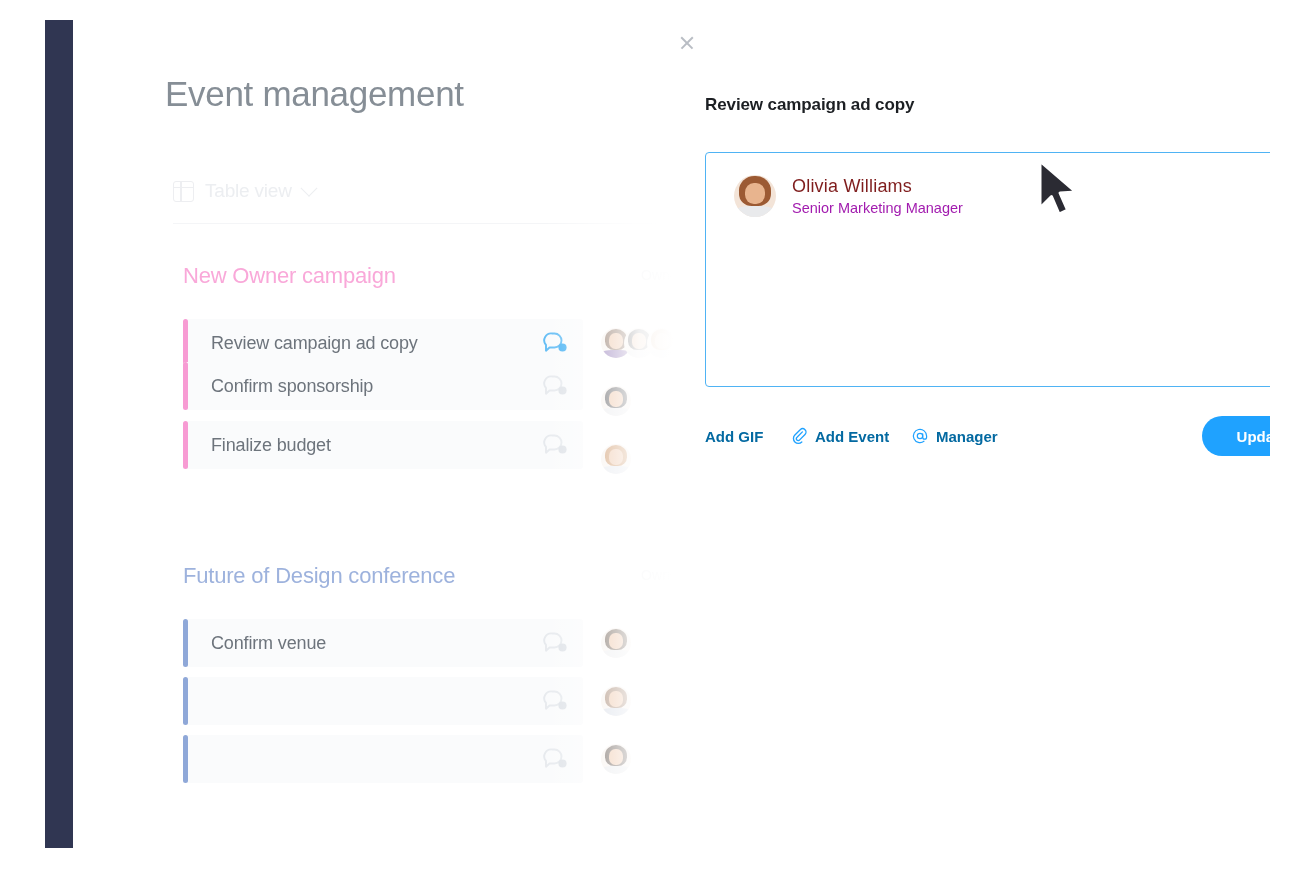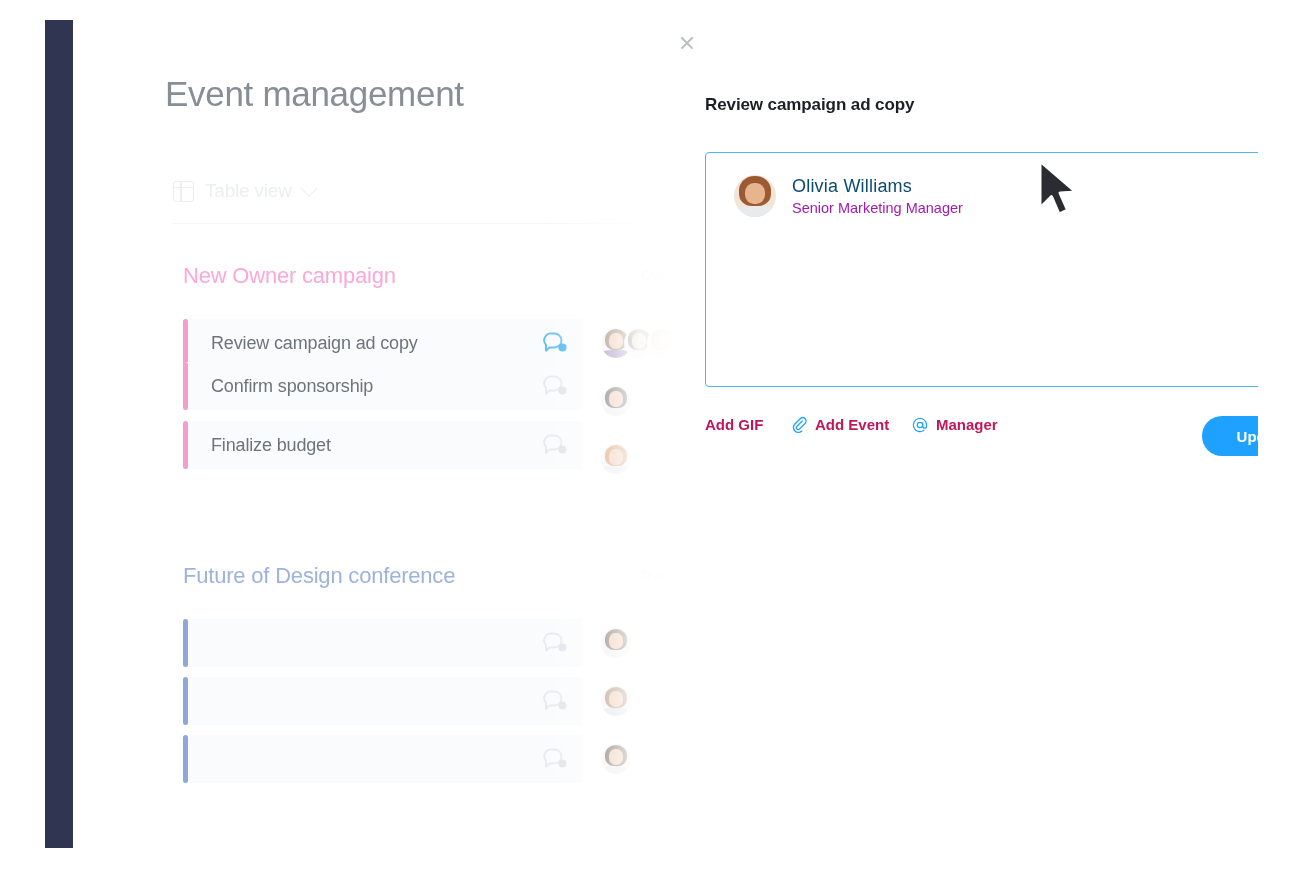--- a/index.html
+++ b/index.html
@@ -18,20 +18,21 @@
 
   
   #app-window {
     position: absolute;
     left: 45px;
     top: 20px;
     width: 1213px;
     height: 828px;
     background: #ffffff;
     overflow: hidden;
+    padding-left: 12px;
   }
 
   
   #nav-rail {
     position: absolute;
     left: 0;
     top: 0;
     width: 28px;
     height: 828px;
     background: #303652;
@@ -282,21 +283,21 @@
   #mention-chip .m-avatar {
     width: 42px;
     height: 42px;
     border-radius: 50%;
     overflow: hidden;
     position: relative;
     flex: none;
   }
   #mention-name {
     font-size: 18px;
-    color: #0c4a6e;
+    color: #7f1d1d;
     letter-spacing: 0.2px;
     white-space: nowrap;
     margin-bottom: 3px;
   }
   #mention-role {
     font-size: 14.5px;
     color: #a21caf;
     white-space: nowrap;
   }
 
@@ -306,25 +307,25 @@
     left: 32px;
     top: 396px;
     width: 585px;
     height: 40px;
   }
   .act {
     position: absolute;
     top: 0;
     height: 40px;
     display: flex;
-    align-items: flex-start;
+    align-items: center;
     gap: 7px;
     font-size: 15px;
     font-weight: bold;
-    color: #be185d;
+    color: #0369a1;
     white-space: nowrap;
     cursor: pointer;
   }
   #act-gif  { left: 0; }
   #act-file { left: 85px; }
   #act-mention { left: 206px; }
 
   #update-btn {
     position: absolute;
     left: 497px;
@@ -443,20 +444,21 @@
                 </span>
               </span>
             </div>
           </div>
         </div>
         <div class="group">
           <div class="group-head" style="top: 543px; color: rgb(157, 178, 221);">Future of Design conference</div>
           <div class="group-owner" style="top: 547px;">Owner</div>
           <div class="task-row" style="top: 599px;">
             <div class="accent" style="background: rgb(143, 168, 216);"></div>
+            <div class="task-label">Confirm venue</div>
             <svg class="bubble" viewBox="0 0 26 24">
               <path d="M9.5 2.5h2a7 7 0 010 14h-5l-3.5 3.2V14A7 7 0 019.5 2.5z" fill="none" stroke="#e7eaee" stroke-width="1.9" stroke-linejoin="round"></path>
               <circle cx="19.5" cy="16.5" r="4.1" fill="#dfe3e8"></circle>
             </svg>
           </div>
           <div class="owner-cell" style="top: 599px;">
             <div class="avatar-stack">
               <span class="avatar">
                 <span class="face" style="background:#f6efe9;">
                   <span class="hair" style="background:#4a3728;"></span>

